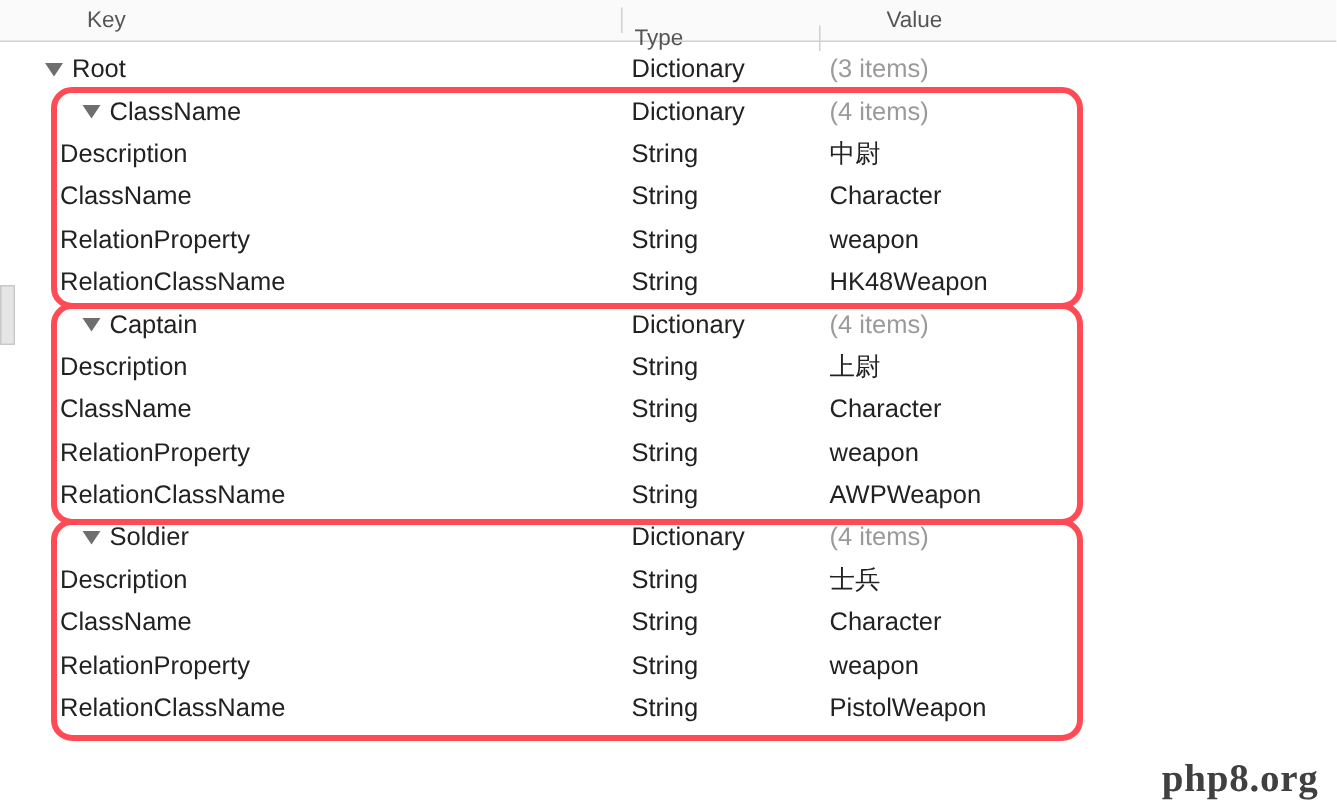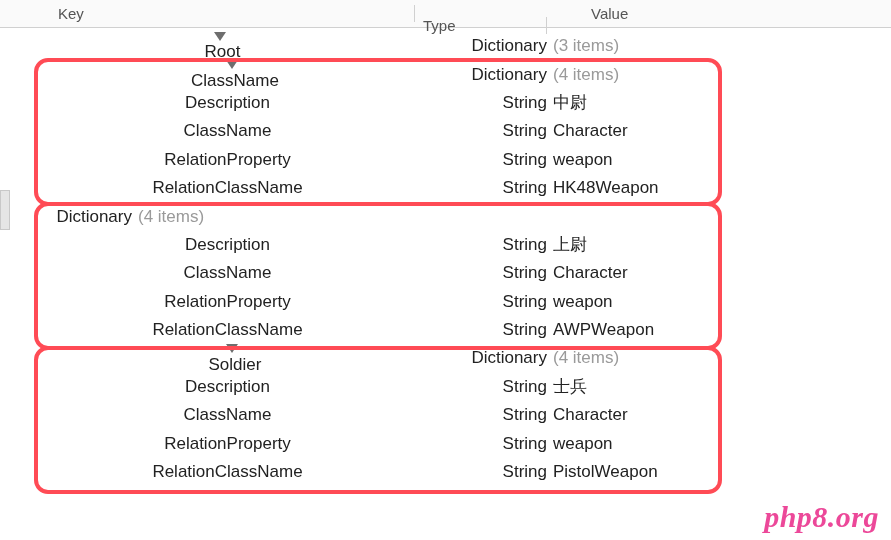--- a/index.html
+++ b/index.html
@@ -50,26 +50,24 @@
     .row {
       display: flex;
       height: 28.4px;
       align-items: center;
       position: relative;
     }
     .key-cell {
       width: 415px;
       display: flex;
       align-items: center;
-      flex-direction: column;
     }
     .type-cell {
       width: 132px;
       padding-left: 6px;
-      text-align: right;
     }
     .value-cell {
       flex: 1;
       padding-left: 6px;
     }
     .value-cell.dim {
       color: #9a9a9a;
     }
     .disclosure {
       width: 12px;
@@ -93,24 +91,23 @@
       position: absolute;
       border: 4px solid #ff4b55;
       border-radius: 14px;
       left: 34px;
       pointer-events: none;
     }
     .watermark {
       position: absolute;
       right: 12px;
       bottom: 6px;
-      font-size: 30px;
+      font-size: 26px;
       font-weight: bold;
-      font-style: italic;
-      color: #ec4899;
+      color: #404040;
       font-family: Georgia, 'Times New Roman', serif;
       letter-spacing: 0.5px;
     }
     .left-grab {
       position: absolute;
       left: 0;
       top: 190px;
       width: 10px;
       height: 40px;
       background: #e5e5e5;
@@ -171,20 +168,26 @@
       <div class="value-cell">weapon</div>
     </div>
     <div class="row">
       <div class="key-cell indent-2">
         <span>RelationClassName</span>
       </div>
       <div class="type-cell">String</div>
       <div class="value-cell">HK48Weapon</div>
     </div>
     <div class="row">
+      <div class="key-cell indent-1">
+        <span class="disclosure">
+          <span class="triangle-down"></span>
+        </span>
+        <span>Captain</span>
+      </div>
       <div class="type-cell">Dictionary</div>
       <div class="value-cell dim">(4 items)</div>
     </div>
     <div class="row">
       <div class="key-cell indent-2">
         <span>Description</span>
       </div>
       <div class="type-cell">String</div>
       <div class="value-cell">上尉</div>
     </div>

